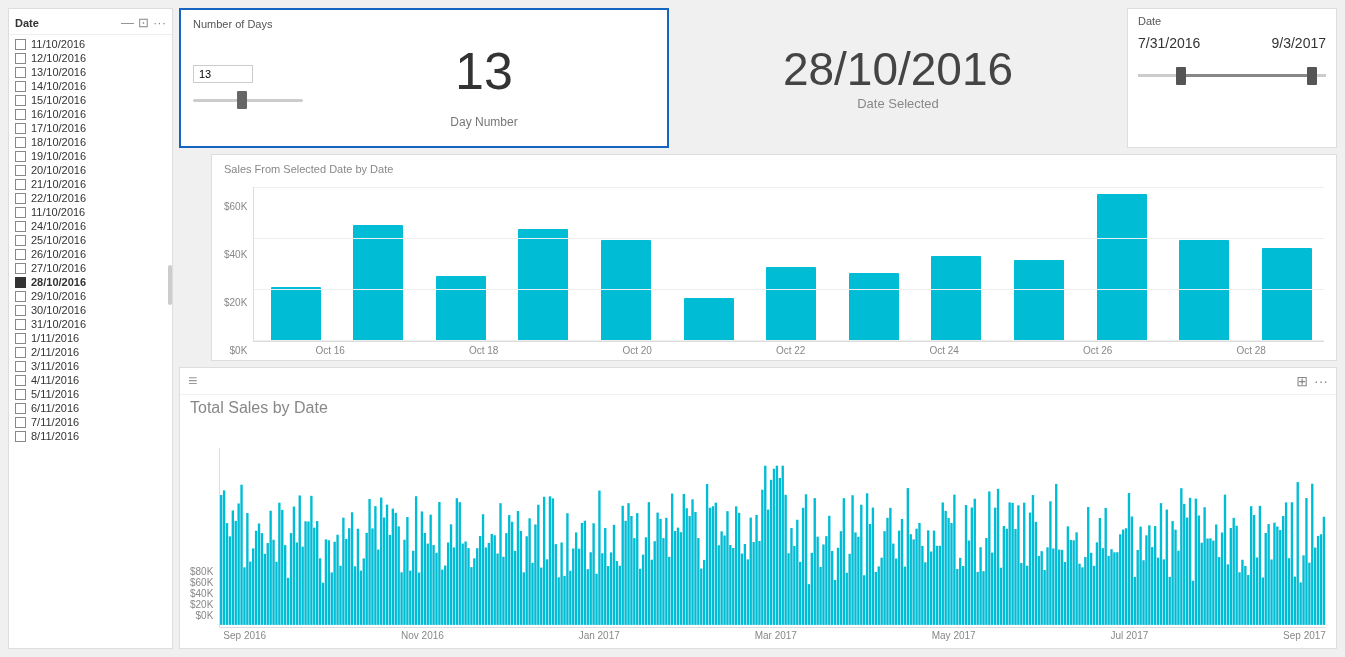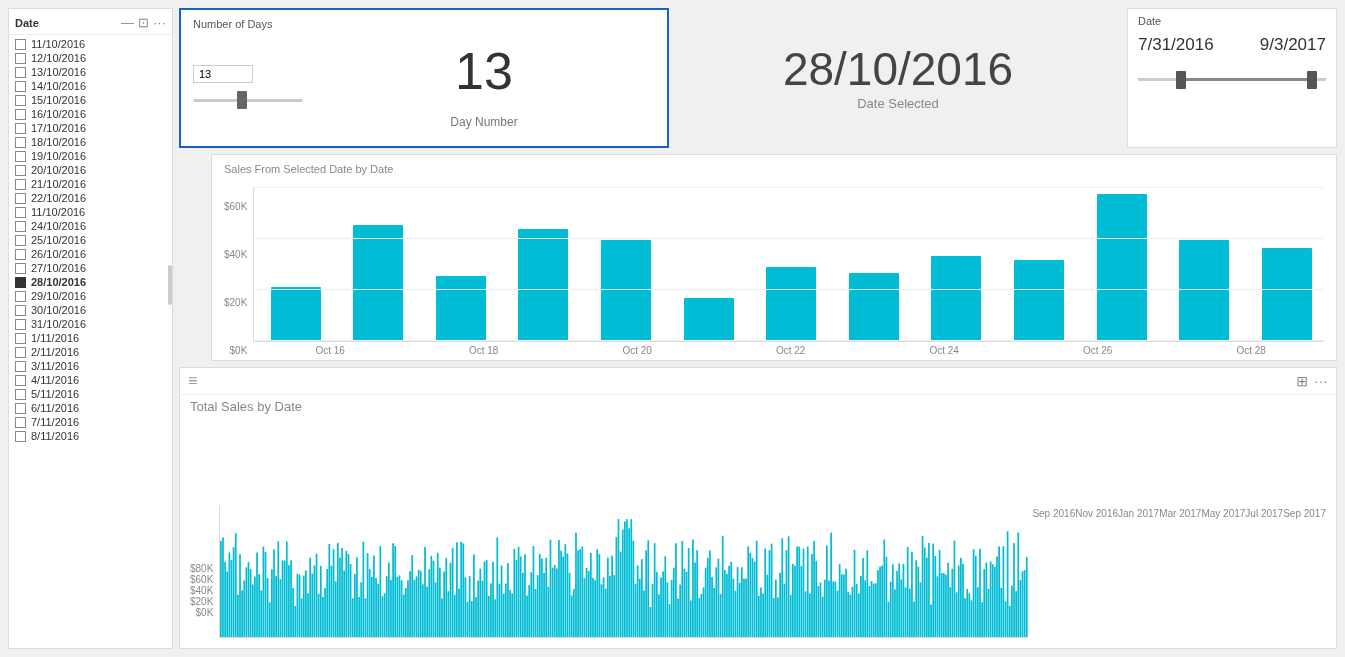--- a/index.html
+++ b/index.html
@@ -217,21 +217,21 @@
       flex-direction: column;
     }
     .date-range-title {
       font-size: 11px;
       color: #555;
       margin-bottom: 8px;
     }
     .date-range-values {
       display: flex;
       justify-content: space-between;
-      font-size: 17px;
+      font-size: 14px;
       color: #333;
       margin-bottom: 14px;
     }
     .range-slider-container {
       position: relative;
       width: 100%;
       height: 20px;
       display: flex;
       align-items: center;
     }
@@ -354,21 +354,21 @@
       display: flex;
       gap: 6px;
       font-size: 14px;
       color: #888;
     }
     .sparkline-area {
       padding: 4px 10px 4px 10px;
       height: calc(100% - 30px);
     }
     .sparkline-title {
-      font-size: 13px;
+      font-size: 16px;
       color: #888;
       margin-bottom: 2px;
     }
     .sparkline-chart-wrap {
       display: flex;
       height: calc(100% - 20px);
       align-items: flex-end;
     }
     .sparkline-y-labels {
       display: flex;
@@ -665,21 +665,21 @@
       <div class="sparkline-area">
         <div class="sparkline-title">Total Sales by Date</div>
         <div class="sparkline-chart-wrap">
           <div class="sparkline-y-labels" id="sparkline-y-labels">
               <div>$80K</div>
               <div>$60K</div>
               <div>$40K</div>
               <div>$20K</div>
               <div>$0K</div>
             </div>
-          <div style="flex:1; display:flex; flex-direction:row;">
+          <div style="flex:1; display:flex; flex-direction:column;">
             <div class="sparkline-content" id="sparkline-content">
               <svg class="sparkline-svg" id="sparkline-svg" preserveAspectRatio="none" viewBox="0 0 1000 160">
                   <rect x="0" y="42.555617283950625" width="2.1315789473684212" height="117.44438271604938" fill="#00bcd4"></rect>
                   <rect x="2.6315789473684212" y="38.324074074074076" width="2.1315789473684212" height="121.67592592592592" fill="#00bcd4"></rect>
                   <rect x="5.2631578947368425" y="67.96660493827162" width="2.1315789473684212" height="92.03339506172838" fill="#00bcd4"></rect>
                   <rect x="7.894736842105264" y="79.92765432098764" width="2.1315789473684212" height="80.07234567901236" fill="#00bcd4"></rect>
                   <rect x="10.526315789473685" y="56.51833333333332" width="2.1315789473684212" height="103.48166666666668" fill="#00bcd4"></rect>
                   <rect x="13.157894736842106" y="65.91641975308642" width="2.1315789473684212" height="94.08358024691358" fill="#00bcd4"></rect>
                   <rect x="15.789473684210527" y="50.16635802469138" width="2.1315789473684212" height="109.83364197530862" fill="#00bcd4"></rect>
                   <rect x="18.42105263157895" y="33.17925925925928" width="2.1315789473684212" height="126.82074074074072" fill="#00bcd4"></rect>

